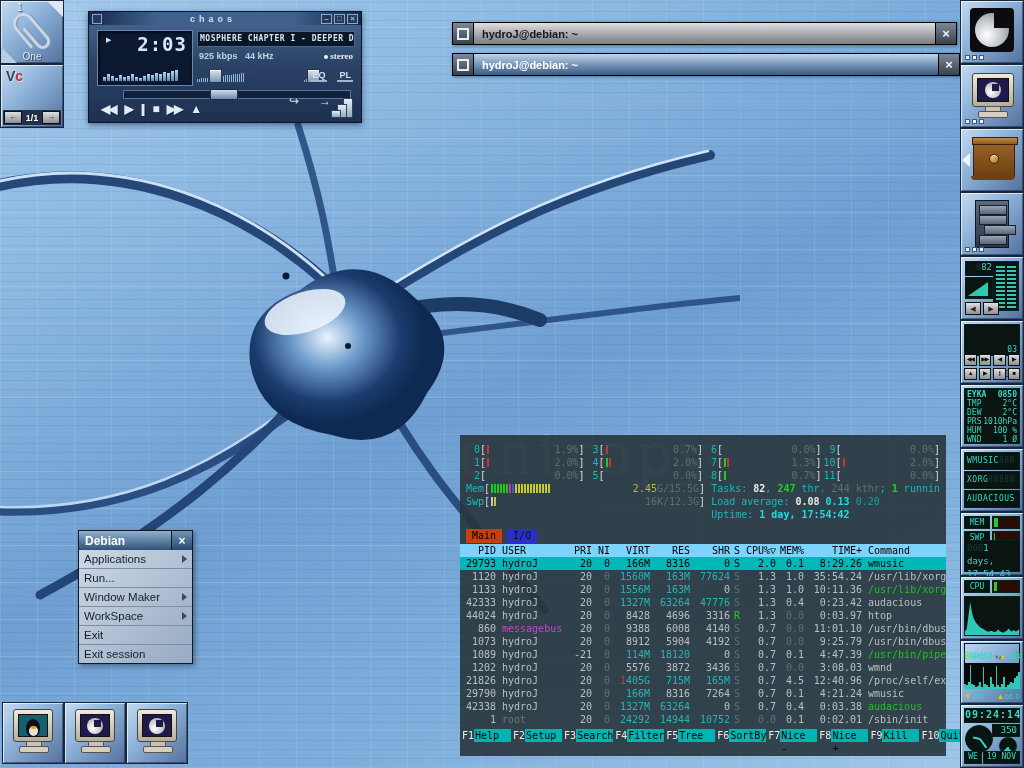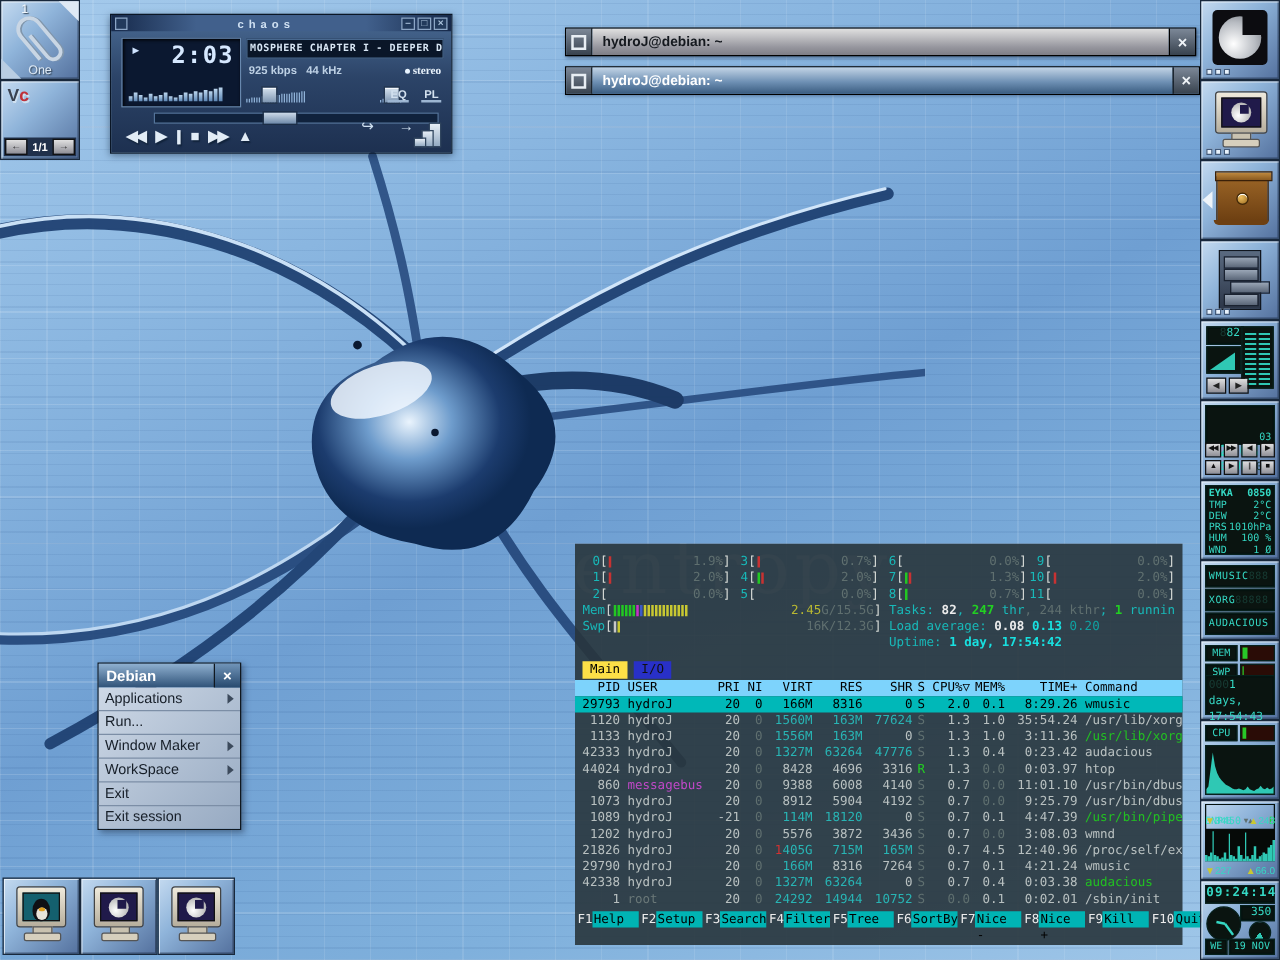--- a/index.html
+++ b/index.html
@@ -126,21 +126,21 @@
   .meter .mbars i{width:2px;height:9px;}
   .meter .mtext{position:absolute;right:0;top:0;color:#5f6f6f;}
   .mrow{display:flex;padding:0 6px;}
   .mleft{width:268px;}
   .mright{flex:1;padding-left:6px;}
   .tline{height:13px;line-height:13px;white-space:nowrap;}
   .cy{color:#18b8b8;} .cyb{color:#18e0e0;font-weight:bold;} .wh{color:#ececec;font-weight:bold;}
   .gr{color:#22d022;font-weight:bold;} .dim{color:#5f6f6f;} .cyd{color:#10a0a0;}
   .tabs{display:flex;gap:5px;margin:8px 0 0 6px;height:14px;font-size:10px;}
   .tab{padding:0 6px;color:#000;line-height:14px;}
-  .tab.green{background:#fde047;} .tab.blue{background:#2830c8;color:#101010;}
+  .tab.green{background:#c2410c;} .tab.blue{background:#2830c8;color:#101010;}
   .hrow{display:flex;height:13px;line-height:13px;white-space:nowrap;}
   .hdr{background:#7dd3fc;color:#000;margin-top:1px;}
   .c-pid{width:36px;text-align:right;} .c-user{width:66px;padding-left:6px;}
   .c-pri{width:24px;text-align:right;} .c-ni{width:18px;text-align:right;}
   .c-virt{width:40px;text-align:right;} .c-res{width:40px;text-align:right;}
   .c-shr{width:40px;text-align:right;} .c-s{width:14px;text-align:center;}
   .c-cpu{width:32px;text-align:right;} .c-memp{width:28px;text-align:right;}
   .c-time{width:58px;text-align:right;} .c-cmd{flex:1;padding-left:6px;overflow:hidden;}
   .hrow.selected{background:#00b8b8;} .hrow.selected span{color:#000 !important;}
   .fkeys{display:flex;margin-top:3px;height:13px;line-height:13px;}
@@ -664,21 +664,21 @@
         <span class="c-pid" style="color: rgb(184, 192, 192);">1133</span>
         <span class="c-user" style="color: rgb(184, 192, 192);">hydroJ</span>
         <span class="c-pri" style="color: rgb(184, 192, 192);">20</span>
         <span class="c-ni" style="color: rgb(95, 111, 111);">0</span>
         <span class="c-virt" style="color: rgb(40, 180, 180);">1556M</span>
         <span class="c-res" style="color: rgb(40, 180, 180);">163M</span>
         <span class="c-shr" style="color: rgb(184, 192, 192);">0</span>
         <span class="c-s" style="color: rgb(95, 111, 111);">S</span>
         <span class="c-cpu" style="color: rgb(184, 192, 192);">1.3</span>
         <span class="c-memp" style="color: rgb(184, 192, 192);">1.0</span>
-        <span class="c-time" style="color: rgb(184, 192, 192);">3:11.36</span>
+        <span class="c-time" style="color: rgb(184, 192, 192);">10:11.36</span>
         <span class="c-cmd" style="color: rgb(34, 192, 34);">/usr/lib/xorg</span>
       </div>
       <div class="hrow">
         <span class="c-pid" style="color: rgb(184, 192, 192);">42333</span>
         <span class="c-user" style="color: rgb(184, 192, 192);">hydroJ</span>
         <span class="c-pri" style="color: rgb(184, 192, 192);">20</span>
         <span class="c-ni" style="color: rgb(95, 111, 111);">0</span>
         <span class="c-virt" style="color: rgb(40, 180, 180);">1327M</span>
         <span class="c-res" style="color: rgb(40, 180, 180);">63264</span>
         <span class="c-shr" style="color: rgb(40, 180, 180);">47776</span>

